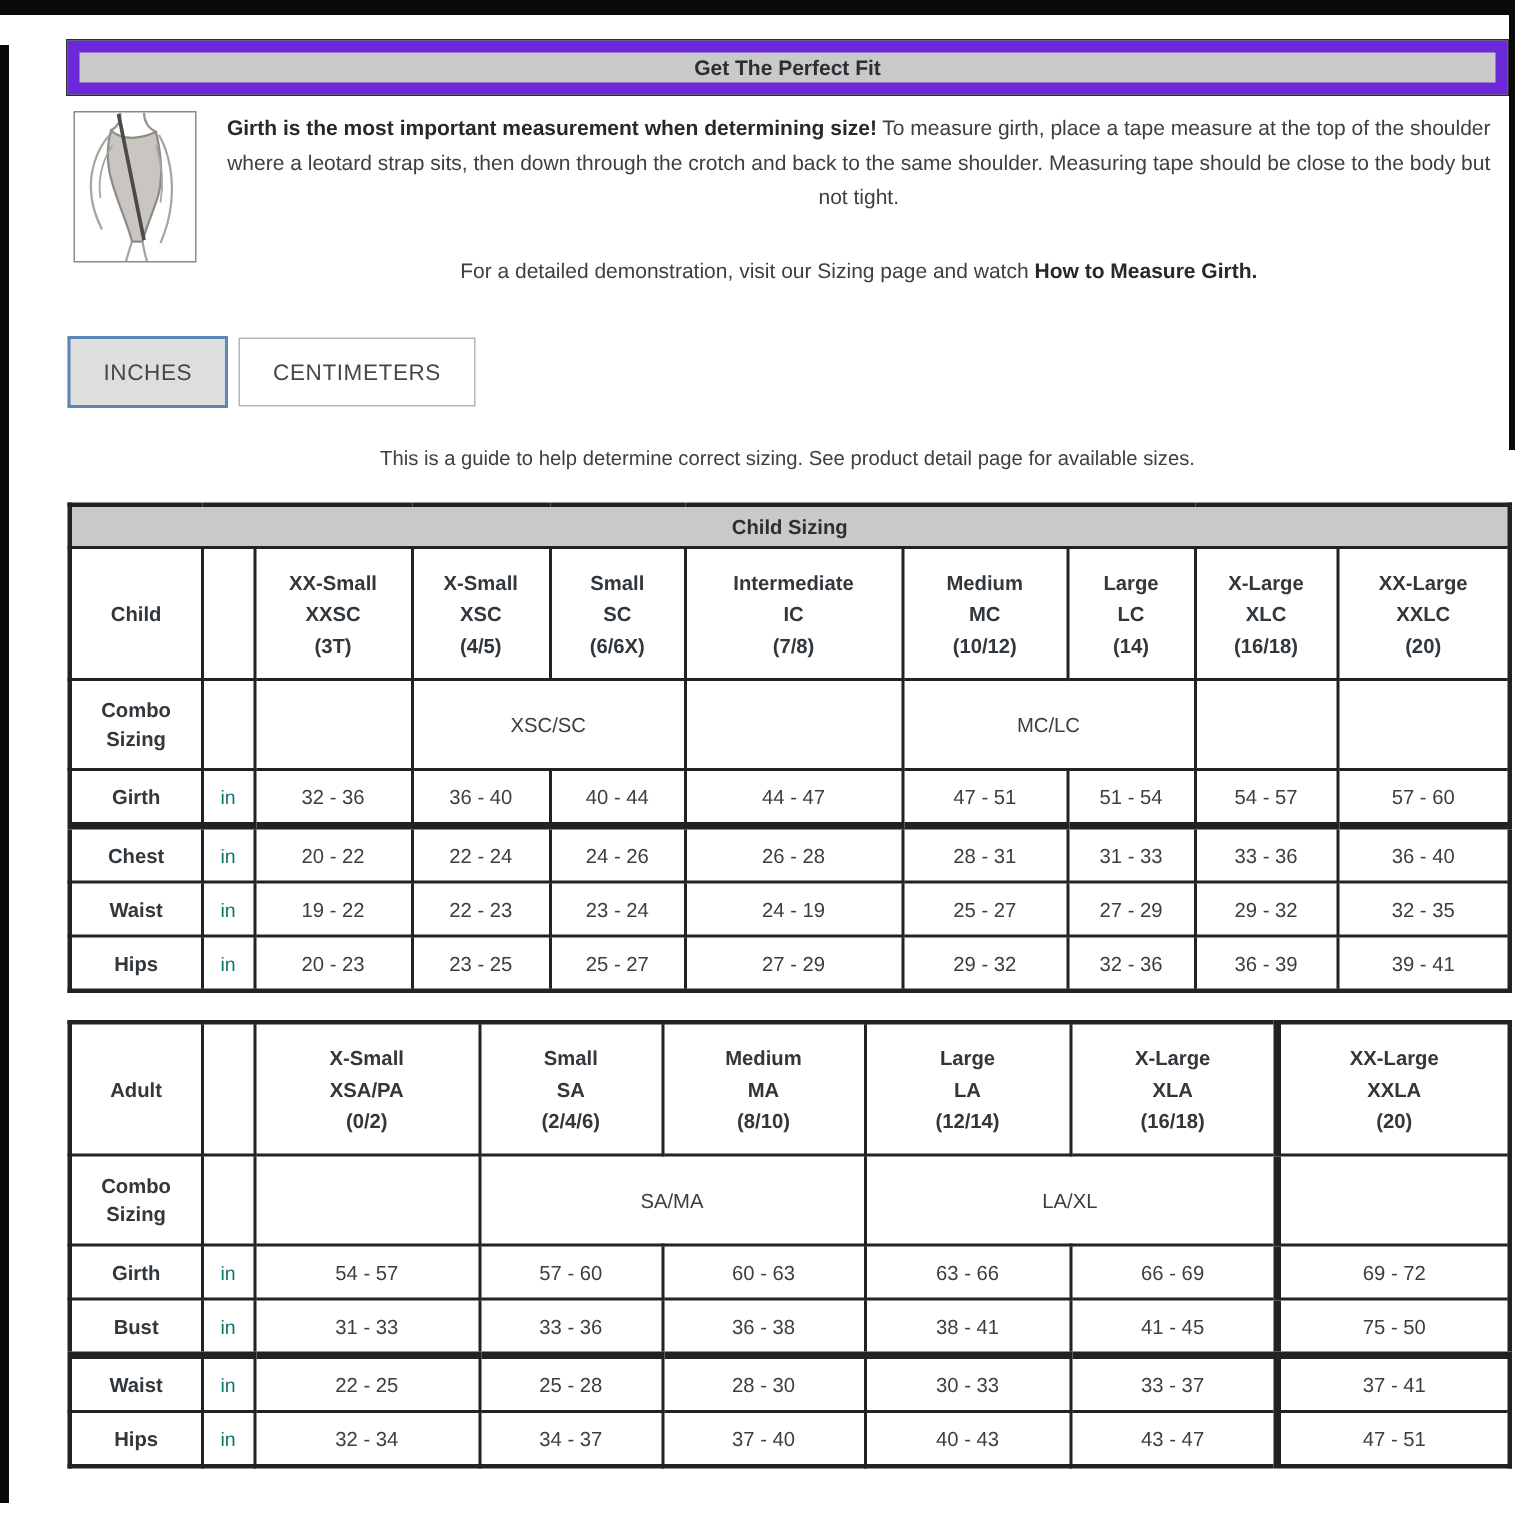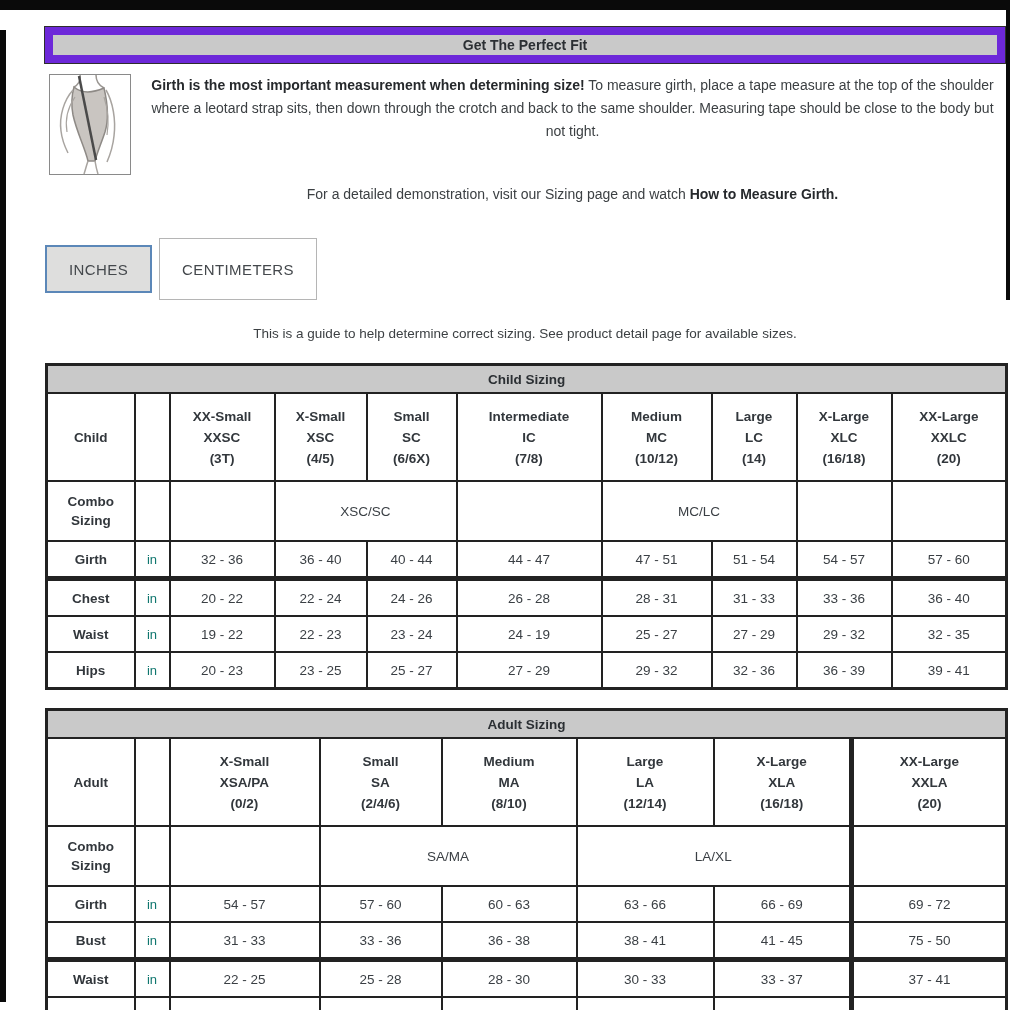--- a/index.html
+++ b/index.html
@@ -19,27 +19,27 @@
     height:20px;line-height:20px;text-align:center;font-weight:bold;font-size:14px;color:#2b2f33;
   }
 
   .info{position:relative;margin-top:11px;min-height:114px;}
   .illustration{
     position:absolute;left:4px;top:0;width:80px;height:99px;
     border:1px solid #8a8a8a;background:#fff;overflow:hidden;
   }
   .info-text{margin-left:95px;text-align:center;font-size:14px;line-height:23px;color:#3c4043;}
   .info-text p{margin:0;}
-  .info-text .demo{margin-top:40px;}
+  .info-text .demo{margin-top:26px;}
   .info-text b{color:#26292c;}
 
   .btn-row{display:flex;justify-content:flex-start;align-items:center;gap:7px;margin-top:32px;}
   .btn{
     font-family:"Liberation Sans", sans-serif;font-size:15px;color:#44484c;letter-spacing:.4px;
-    padding:0 22px;height:62px;cursor:pointer;background:#fff;border:1px solid #b5b5b5;
+    padding:0 22px;height:46px;cursor:pointer;background:#fff;border:1px solid #b5b5b5;
   }
   .btn.active{background:#dededd;border:2px solid #5b87b8;height:48px;}
 
   .note{text-align:center;font-size:13.5px;color:#3c4043;margin:26px 0 0 0;}
 
   table{border-collapse:collapse;table-layout:fixed;width:960px;border:3px solid #222;}
   table.child-tbl{margin-top:22px;}
   table.adult-tbl{margin-top:18px;}
   td{
     border:2px solid #222;text-align:center;vertical-align:middle;
@@ -196,23 +196,20 @@
         <col style="width: 88px;">
         <col style="width: 35px;">
         <col style="width: 150px;">
         <col style="width: 122px;">
         <col style="width: 135px;">
         <col style="width: 137px;">
         <col style="width: 138px;">
         <col style="width: 155px;">
       </colgroup>
       <tbody>
-        <tr>
-          <td class="t-title" colspan="8">Adult Sizing</td>
-        </tr>
         <tr class="hdr-row">
           <td class="corner">Adult</td>
           <td class="unit"></td>
           <td class="hdr">X-Small<br>XSA/PA<br>(0/2)</td>
           <td class="hdr">Small<br>SA<br>(2/4/6)</td>
           <td class="hdr">Medium<br>MA<br>(8/10)</td>
           <td class="hdr">Large<br>LA<br>(12/14)</td>
           <td class="hdr">X-Large<br>XLA<br>(16/18)</td>
           <td class="hdr thick-l">XX-Large<br>XXLA<br>(20)</td>
         </tr>

